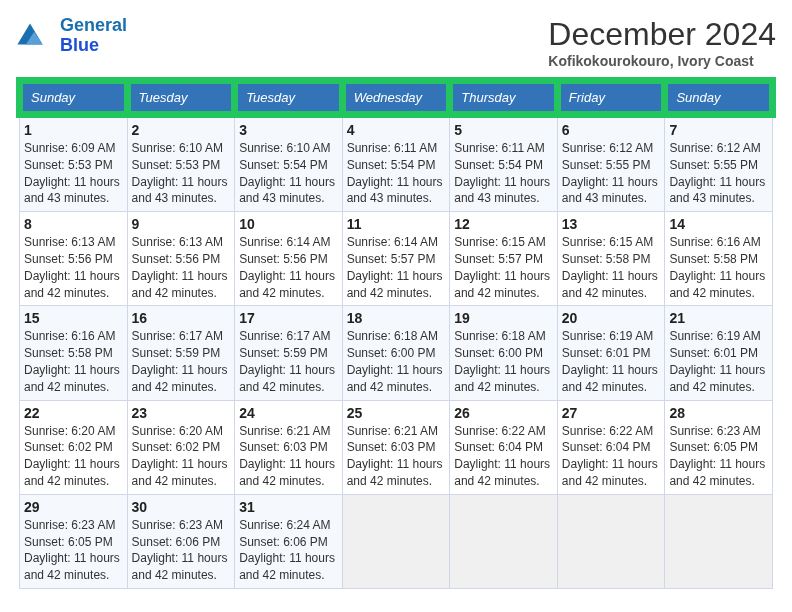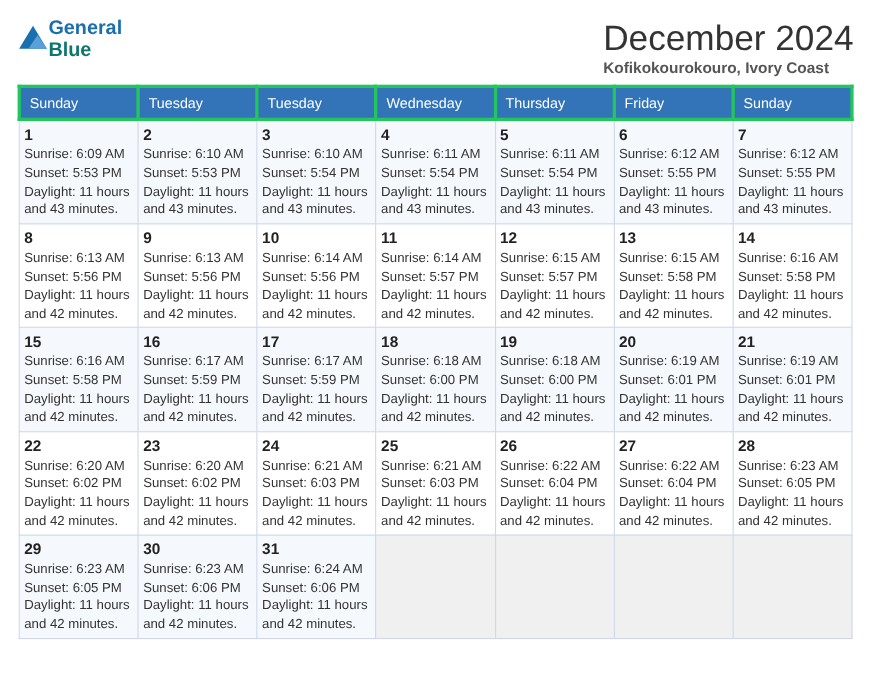--- a/index.html
+++ b/index.html
@@ -12,21 +12,21 @@
     }
     .header-area {
       display: flex;
       justify-content: space-between;
       align-items: flex-start;
       margin-bottom: 8px;
     }
     .logo {
       display: flex;
       align-items: center;
-      gap: 0;
+      gap: 16px;
     }
     .logo-text {
       font-size: 18px;
       font-weight: bold;
       color: #333;
       line-height: 1.1;
     }
     .logo-text span {
       color: #1a6faf;
     }
@@ -54,21 +54,22 @@
     }
     thead tr {
       background: #3373b8;
       color: #fff;
     }
     thead th {
       padding: 6px 8px;
       text-align: left;
       font-size: 13px;
       font-weight: normal;
-      border: 3px solid #22c55e;
+      border: 7px solid #22c55e;
+      font-style: italic;
     }
     tbody tr {
       background: #fff;
     }
     tbody tr:nth-child(odd) {
       background: #f5f8fc;
     }
     tbody td {
       padding: 4px 4px;
       vertical-align: top;
@@ -96,21 +97,21 @@
 <body>
 
 <div class="header-area">
   <div class="logo">
     <svg class="logo-icon" viewBox="0 0 40 40">
       <polygon points="20,2 38,32 2,32" fill="#1a6faf"></polygon>
       <polygon points="26,14 38,32 14,32" fill="#5aa0d8"></polygon>
     </svg>
     <div class="logo-text">
       <div><span>General</span></div>
-      <div><span style="color:#0f766e">Blue</span></div>
+      <div><span style="color:#1d4ed8">Blue</span></div>
     </div>
   </div>
   <div class="title-area">
     <div class="month-title">December 2024</div>
     <div class="location">Kofikokourokouro, Ivory Coast</div>
   </div>
 </div>
 
 <table>
   <thead>

